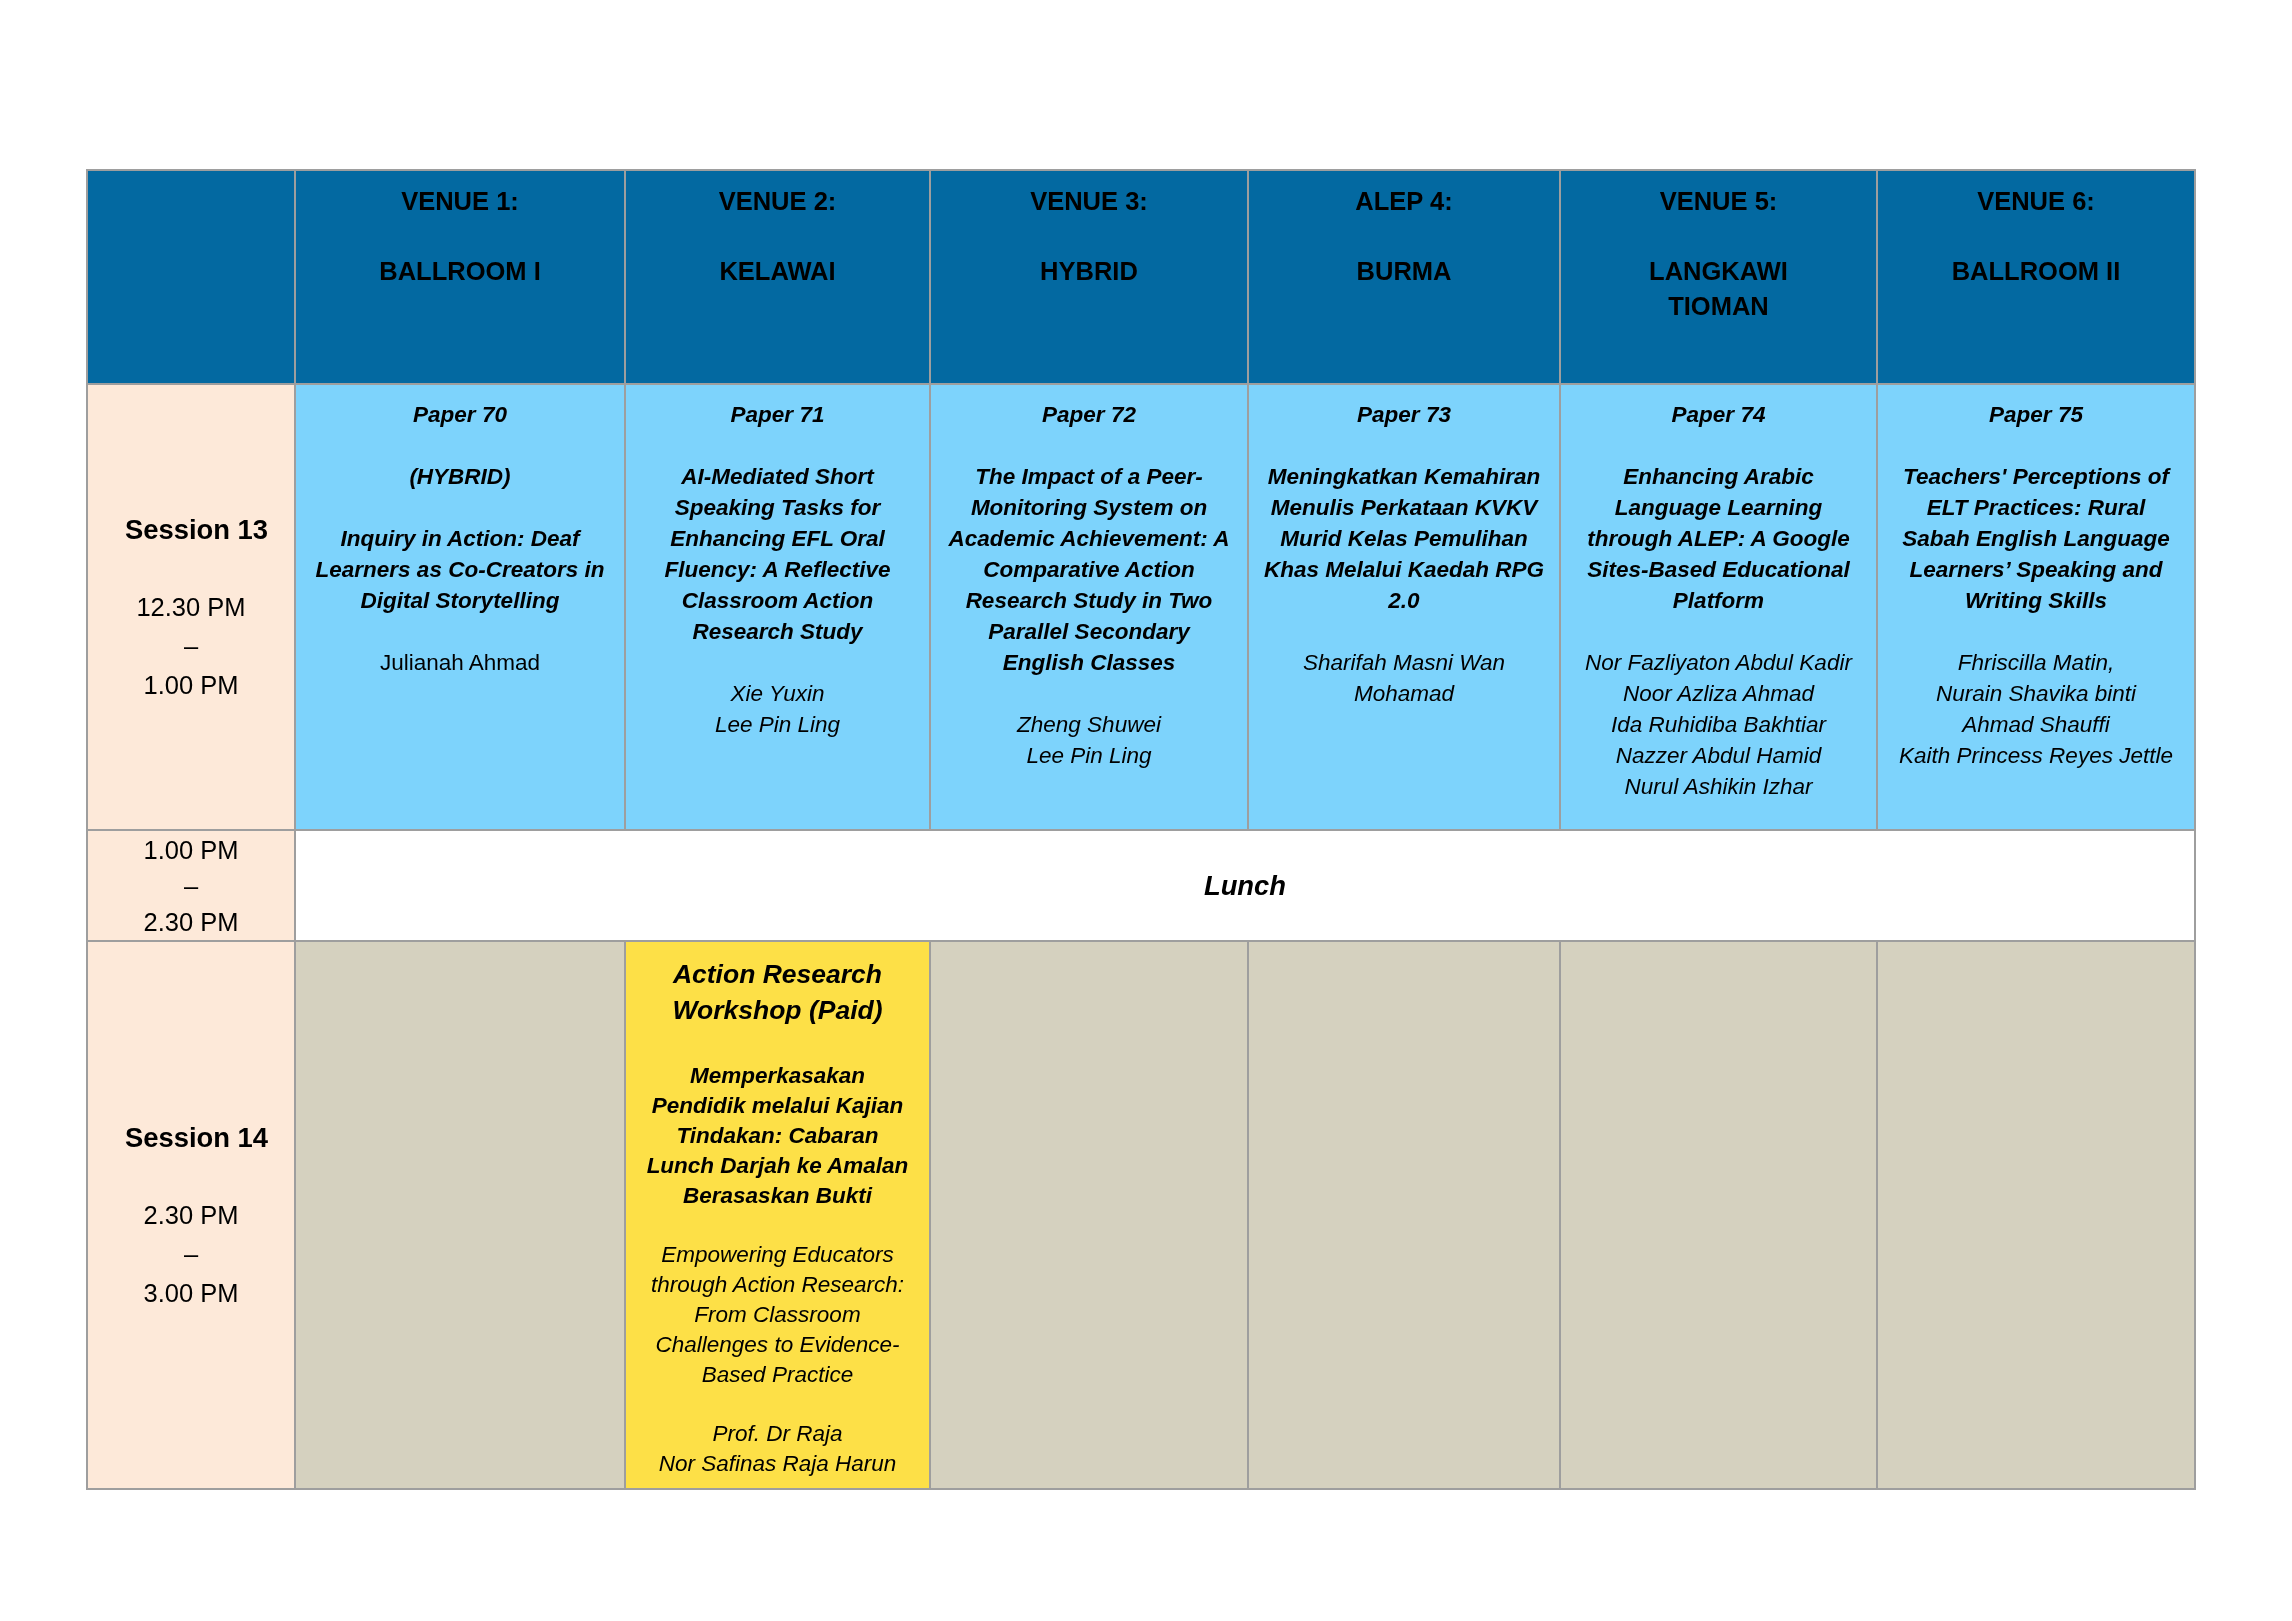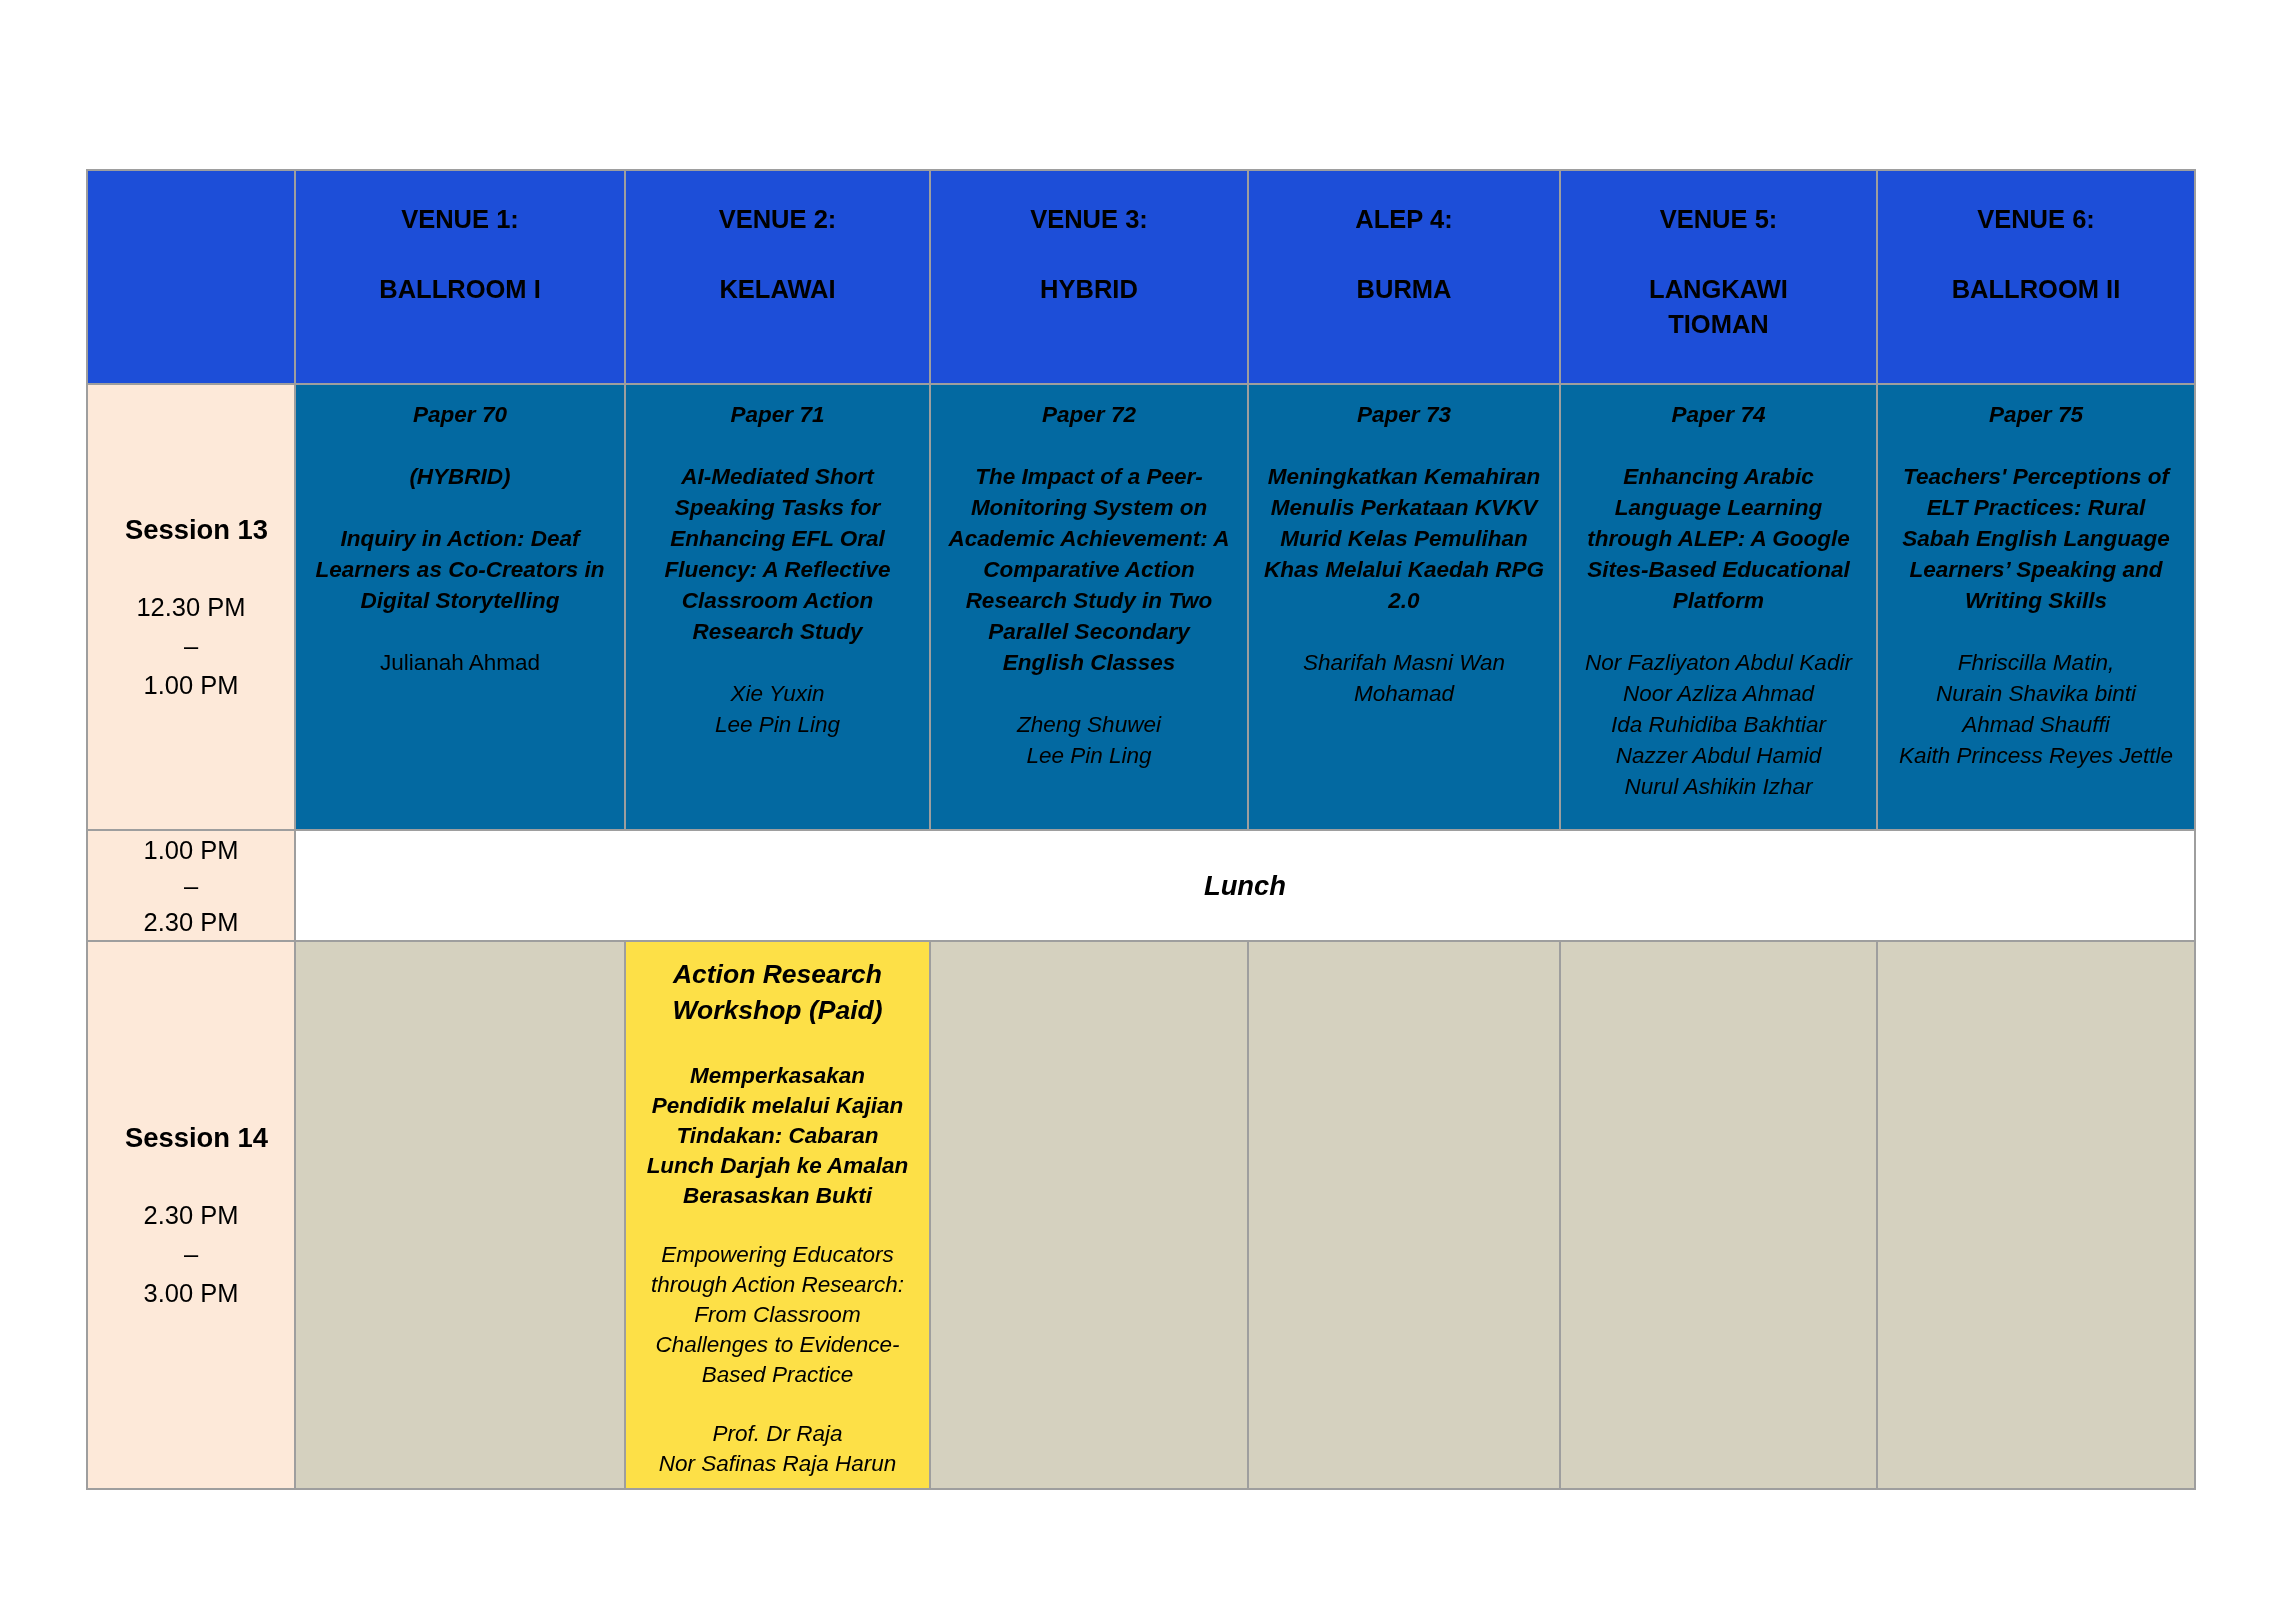--- a/index.html
+++ b/index.html
@@ -22,46 +22,46 @@
   }
   td {
     border: 2px solid #9e9e9e;
     vertical-align: top;
     padding: 0;
     overflow: hidden;
     text-align: center;
   }
   
   td.venue-hdr, td.corner {
-    background: #1d4ed8;
+    background: #0369a1;
     font-weight: bold;
     font-size: 25.5px;
     line-height: 35px;
-    padding-top: 31px;
+    padding-top: 13px;
   }
   .venue-label { margin-bottom: 35px; }
   .venue-name  { white-space: pre-line; }
   
   td.timecell {
     background: #FDE9D9;
     vertical-align: middle;
     font-size: 25.5px;
     line-height: 39px;
   }
   .session-title {
     font-weight: bold;
     font-size: 27.4px;
     line-height: 39px;
     margin-bottom: 39px;
     padding-left: 11px;
   }
   .time-lines { white-space: pre-line; }
   
   td.paper {
-    background: #0369a1;
+    background: #7dd3fc;
     font-size: 22.5px;
     line-height: 31px;
     padding: 13.7px 13.7px 9.8px 13.7px;
   }
   .p-num, .p-note, .p-title {
     font-weight: bold;
     font-style: italic;
     margin: 0 0 31px 0;
   }
   .p-authors {

